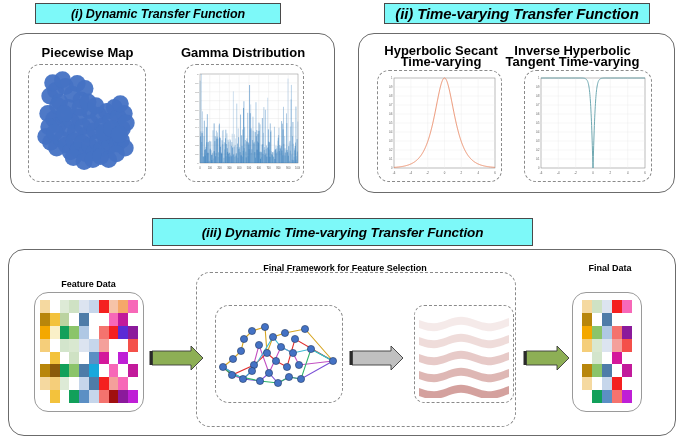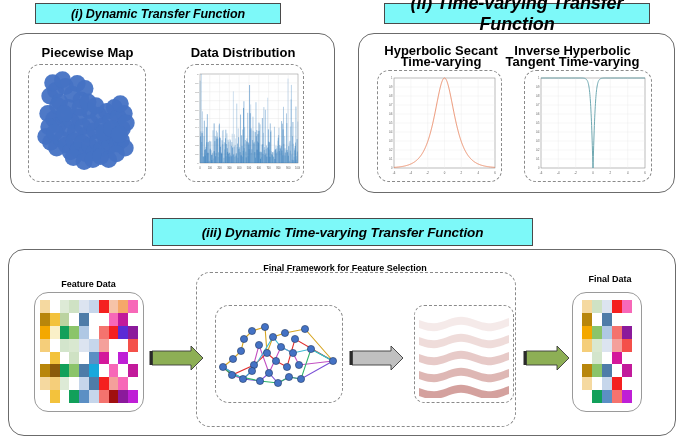--- a/index.html
+++ b/index.html
@@ -19,21 +19,21 @@
     color: #000;
     font-style: italic;
     font-weight: bold;
     text-align: center;
     display: flex;
     align-items: center;
     justify-content: center;
     letter-spacing: -0.1px;
   }
   #banner-i   { left: 35px;  top: 3px;   width: 246px; height: 21px; font-size: 12.5px; }
-  #banner-ii  { left: 384px; top: 3px;   width: 266px; height: 21px; font-size: 18px; }
+  #banner-ii  { left: 384px; top: 3px;   width: 266px; height: 21px; font-size: 15px; }
   #banner-iii { left: 152px; top: 218px; width: 381px; height: 28px; font-size: 13.5px; }
 
   .panel {
     position: absolute;
     border: 1px solid #6b6b6b;
     border-radius: 16px;
     background: #fff;
   }
   #panel-i   { left: 10px;  top: 33px;  width: 325px; height: 160px; }
   #panel-ii  { left: 358px; top: 33px;  width: 317px; height: 160px; }
@@ -68,21 +68,21 @@
   #t-sech  { left: 377px; top: 45px; width: 128px; }
   #t-atanh { left: 505px; top: 45px; width: 135px; }
   #db-sech  { left: 377px; top: 70px; width: 125px; height: 112px; }
   #db-atanh { left: 524px; top: 70px; width: 128px; height: 112px; }
   #sech-svg  { position:absolute; left:381px; top:74px; width:117px; height:104px; }
   #atanh-svg { position:absolute; left:528px; top:74px; width:120px; height:104px; }
 
   
   #t-core { left: 205px; top: 263px; width: 280px; font-size: 9px; }
   #t-original { left: 36px;  top: 279px; width: 105px; font-size: 9px; }
-  #t-final    { left: 570px; top: 274px; width: 80px;  font-size: 9px; }
+  #t-final    { left: 570px; top: 263px; width: 80px;  font-size: 9px; }
   #t-pop   { left: 208px; top: 293px; width: 140px; }
   #t-tf    { left: 400px; top: 293px; width: 130px; }
 
   #db-core { left: 196px; top: 272px; width: 320px; height: 155px; border-radius: 14px; }
   #db-pop  { left: 215px; top: 305px; width: 128px; height: 98px; border-radius: 14px; }
   #db-tf   { left: 414px; top: 305px; width: 100px; height: 98px; border-radius: 10px; }
 
   .data-card {
     position: absolute;
     border: 1px solid #9a9a9a;
@@ -114,21 +114,21 @@
 <div class="banner" id="banner-ii">
   <span>(ii) Time-varying Transfer Function</span>
 </div>
 <div class="banner" id="banner-iii">
   <span>(iii) Dynamic Time-varying Transfer Function</span>
 </div>
 
 <div class="panel" id="panel-i"></div>
 
 <div class="sub-title" id="t-piecewise">Piecewise Map</div>
-<div class="sub-title" id="t-gamma">Data Distribution</div>
+<div class="sub-title" id="t-gamma">Gamma Distribution</div>
 
 <div class="dashbox" id="db-piecewise"></div>
 <div class="dashbox" id="db-gamma"></div>
 
 <svg id="scatter-svg" viewBox="0 0 108 108">
     <circle cx="16.8" cy="27.1" r="8.5" fill="#4472C4" fill-opacity="0.95"></circle>
     <circle cx="22.6" cy="21.4" r="8.5" fill="#4472C4" fill-opacity="0.95"></circle>
     <circle cx="26.6" cy="32.9" r="8.5" fill="#4472C4" fill-opacity="0.95"></circle>
     <circle cx="32.4" cy="17.5" r="8.5" fill="#4472C4" fill-opacity="0.95"></circle>
     <circle cx="35.4" cy="38.6" r="8.5" fill="#4472C4" fill-opacity="0.95"></circle>

